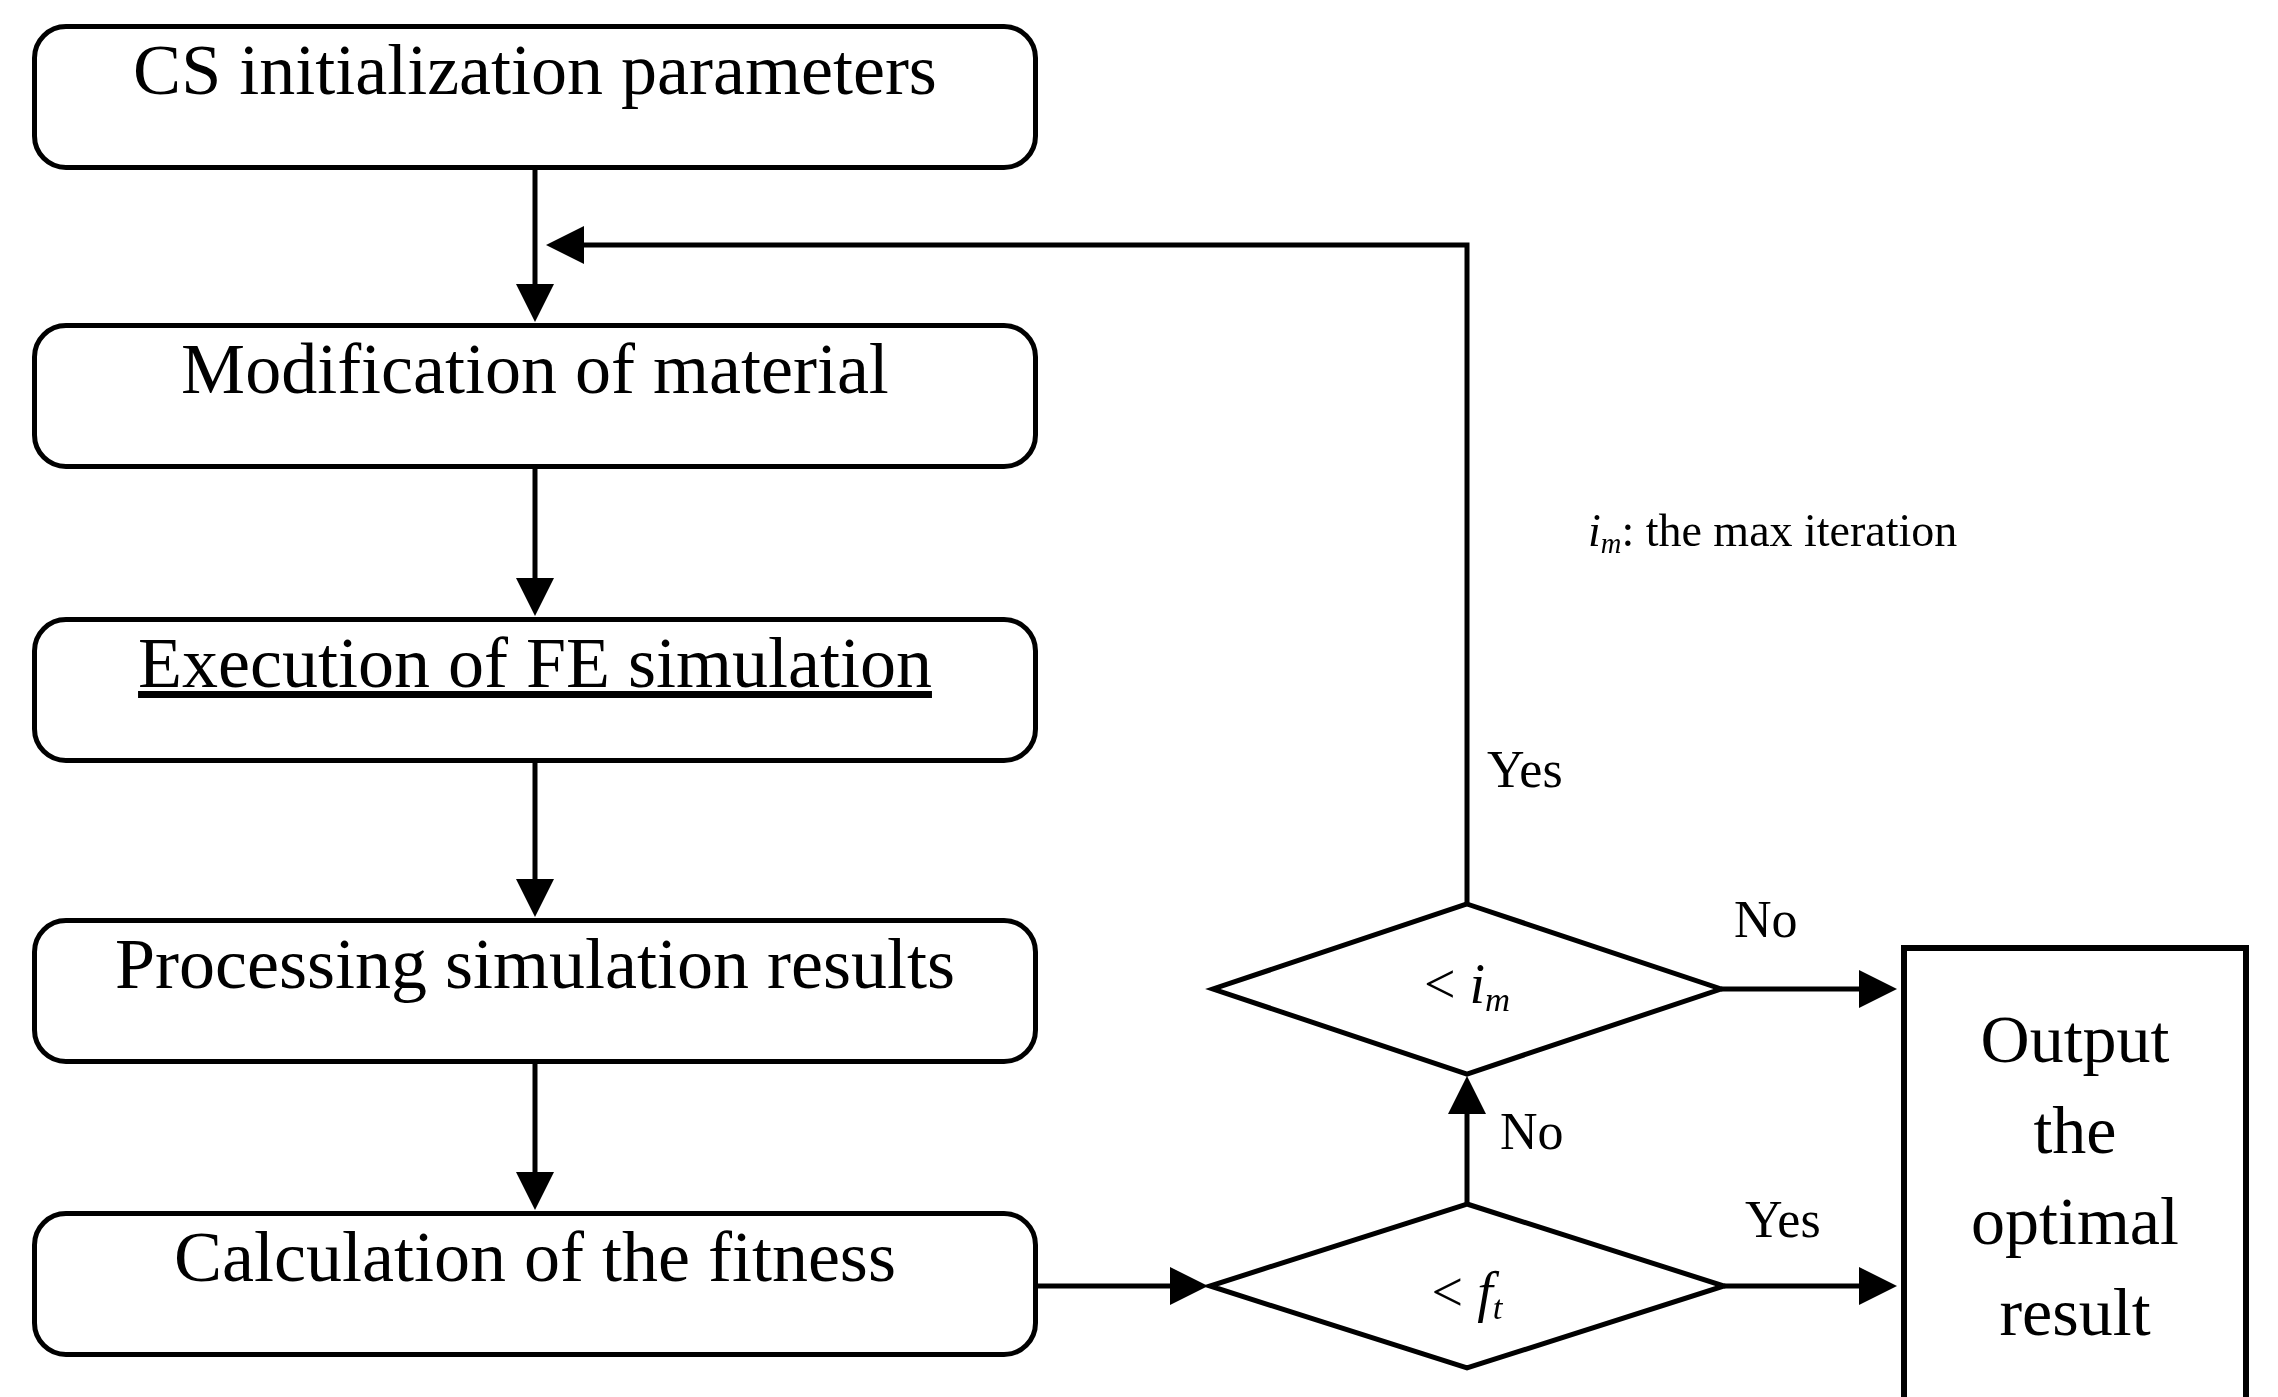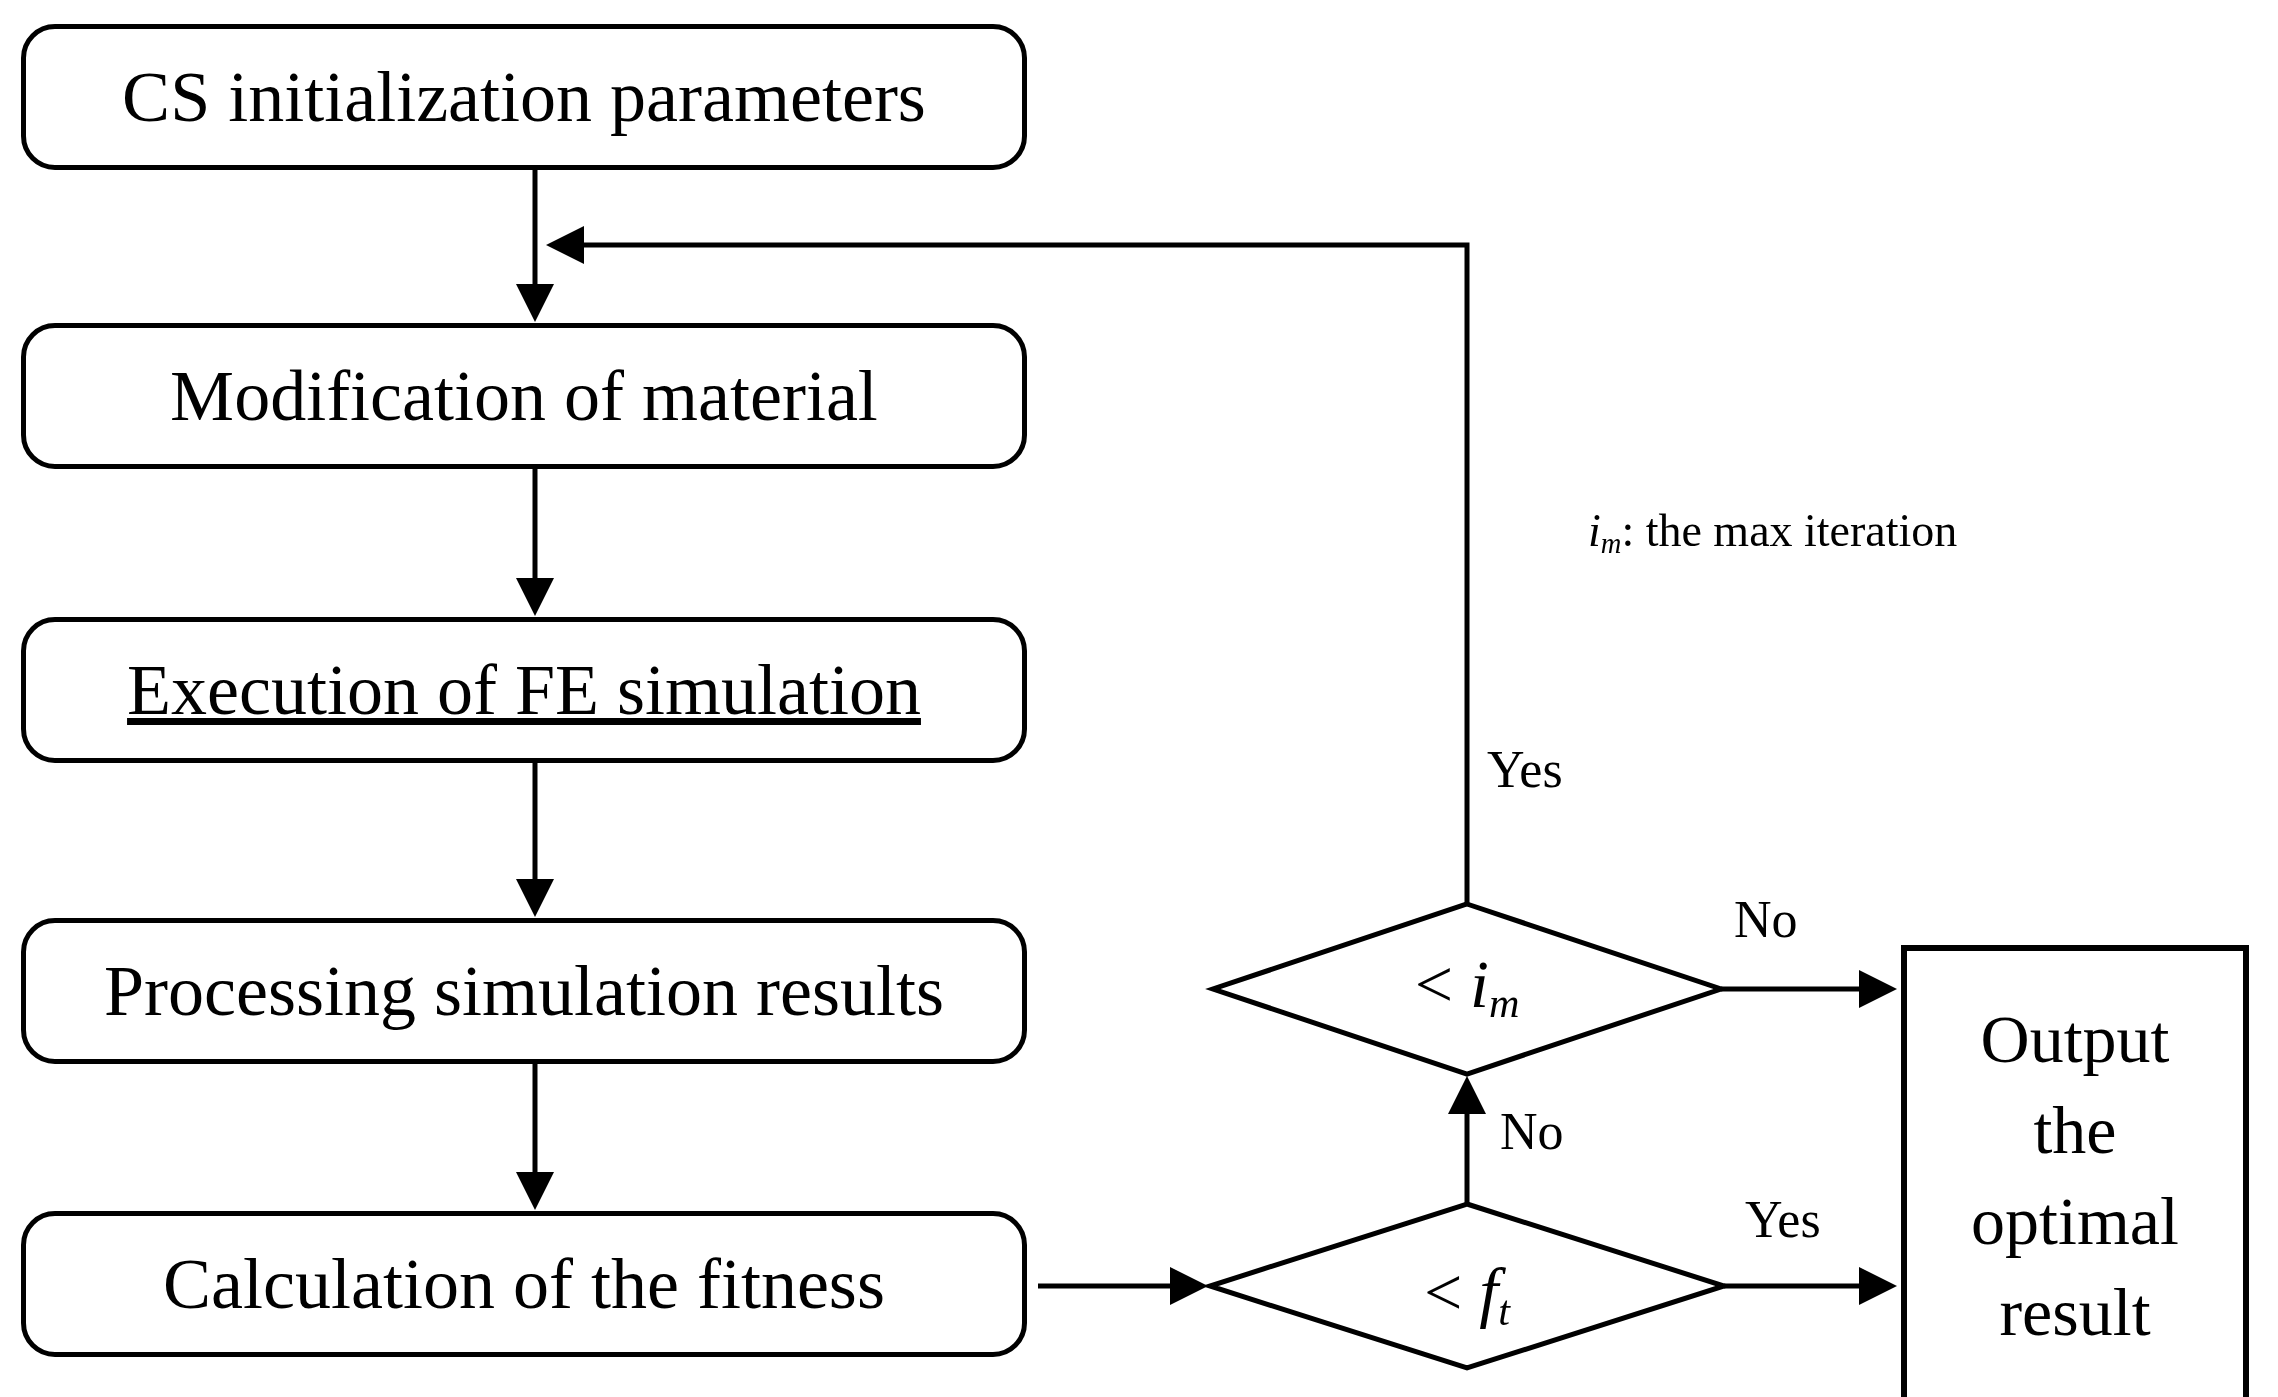--- a/index.html
+++ b/index.html
@@ -16,29 +16,28 @@
     color: #000000;
     overflow: hidden;
   }
   #connector-layer {
     position: absolute;
     left: 0;
     top: 0;
   }
   .pbox {
     position: absolute;
-    left: 21px;
+    left: 32px;
     width: 1006px;
     height: 146px;
     box-sizing: border-box;
     border: 5px solid #000;
     border-radius: 34px;
     background: #fff;
     display: flex;
-    align-items: center;
     justify-content: center;
     font-size: 72px;
     white-space: nowrap;
   }
   .obox {
     position: absolute;
     left: 1901px;
     top: 945px;
     width: 348px;
     height: 462px;
@@ -49,21 +48,21 @@
     flex-direction: column;
     align-items: center;
     justify-content: center;
     font-size: 68px;
     line-height: 91px;
     text-align: center;
   }
   .dlabel {
     position: absolute;
     transform: translate(-50%, -50%);
-    font-size: 68px;
+    font-size: 56px;
     white-space: nowrap;
   }
   .mvar { font-style: italic; }
   .msub {
     font-style: italic;
     font-size: 0.62em;
     vertical-align: -0.25em;
   }
   .elabel {
     position: absolute;

